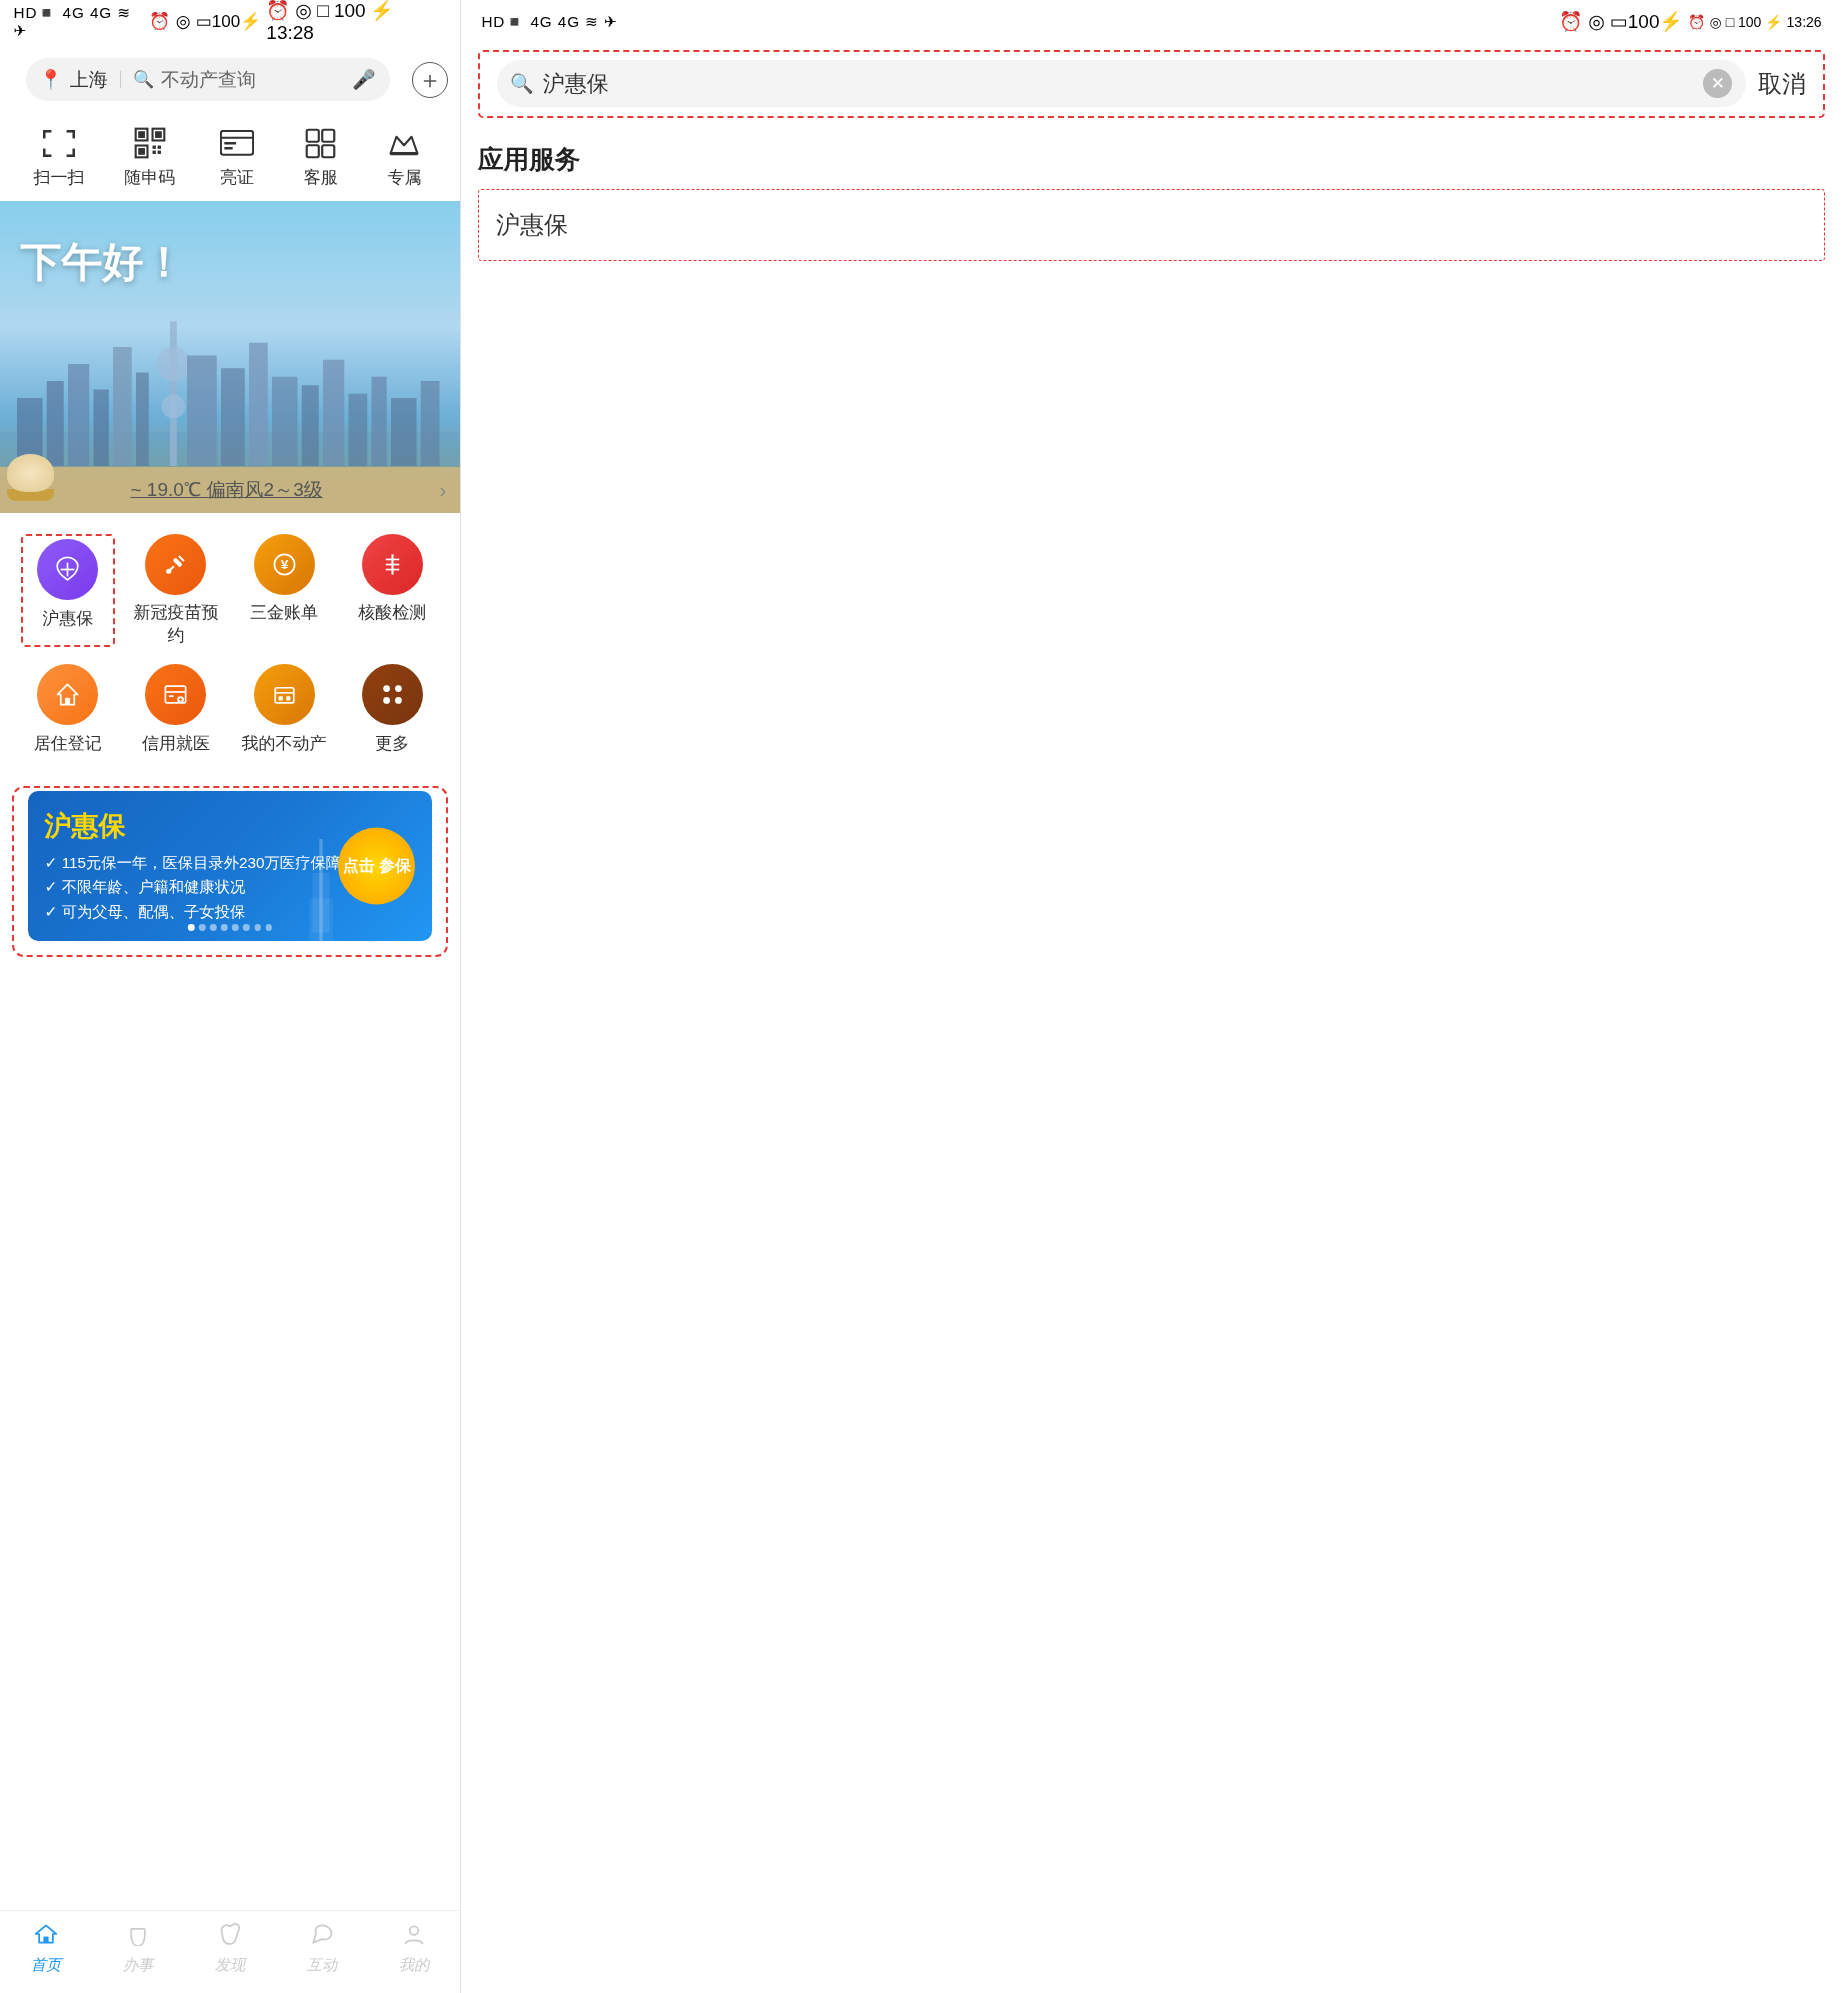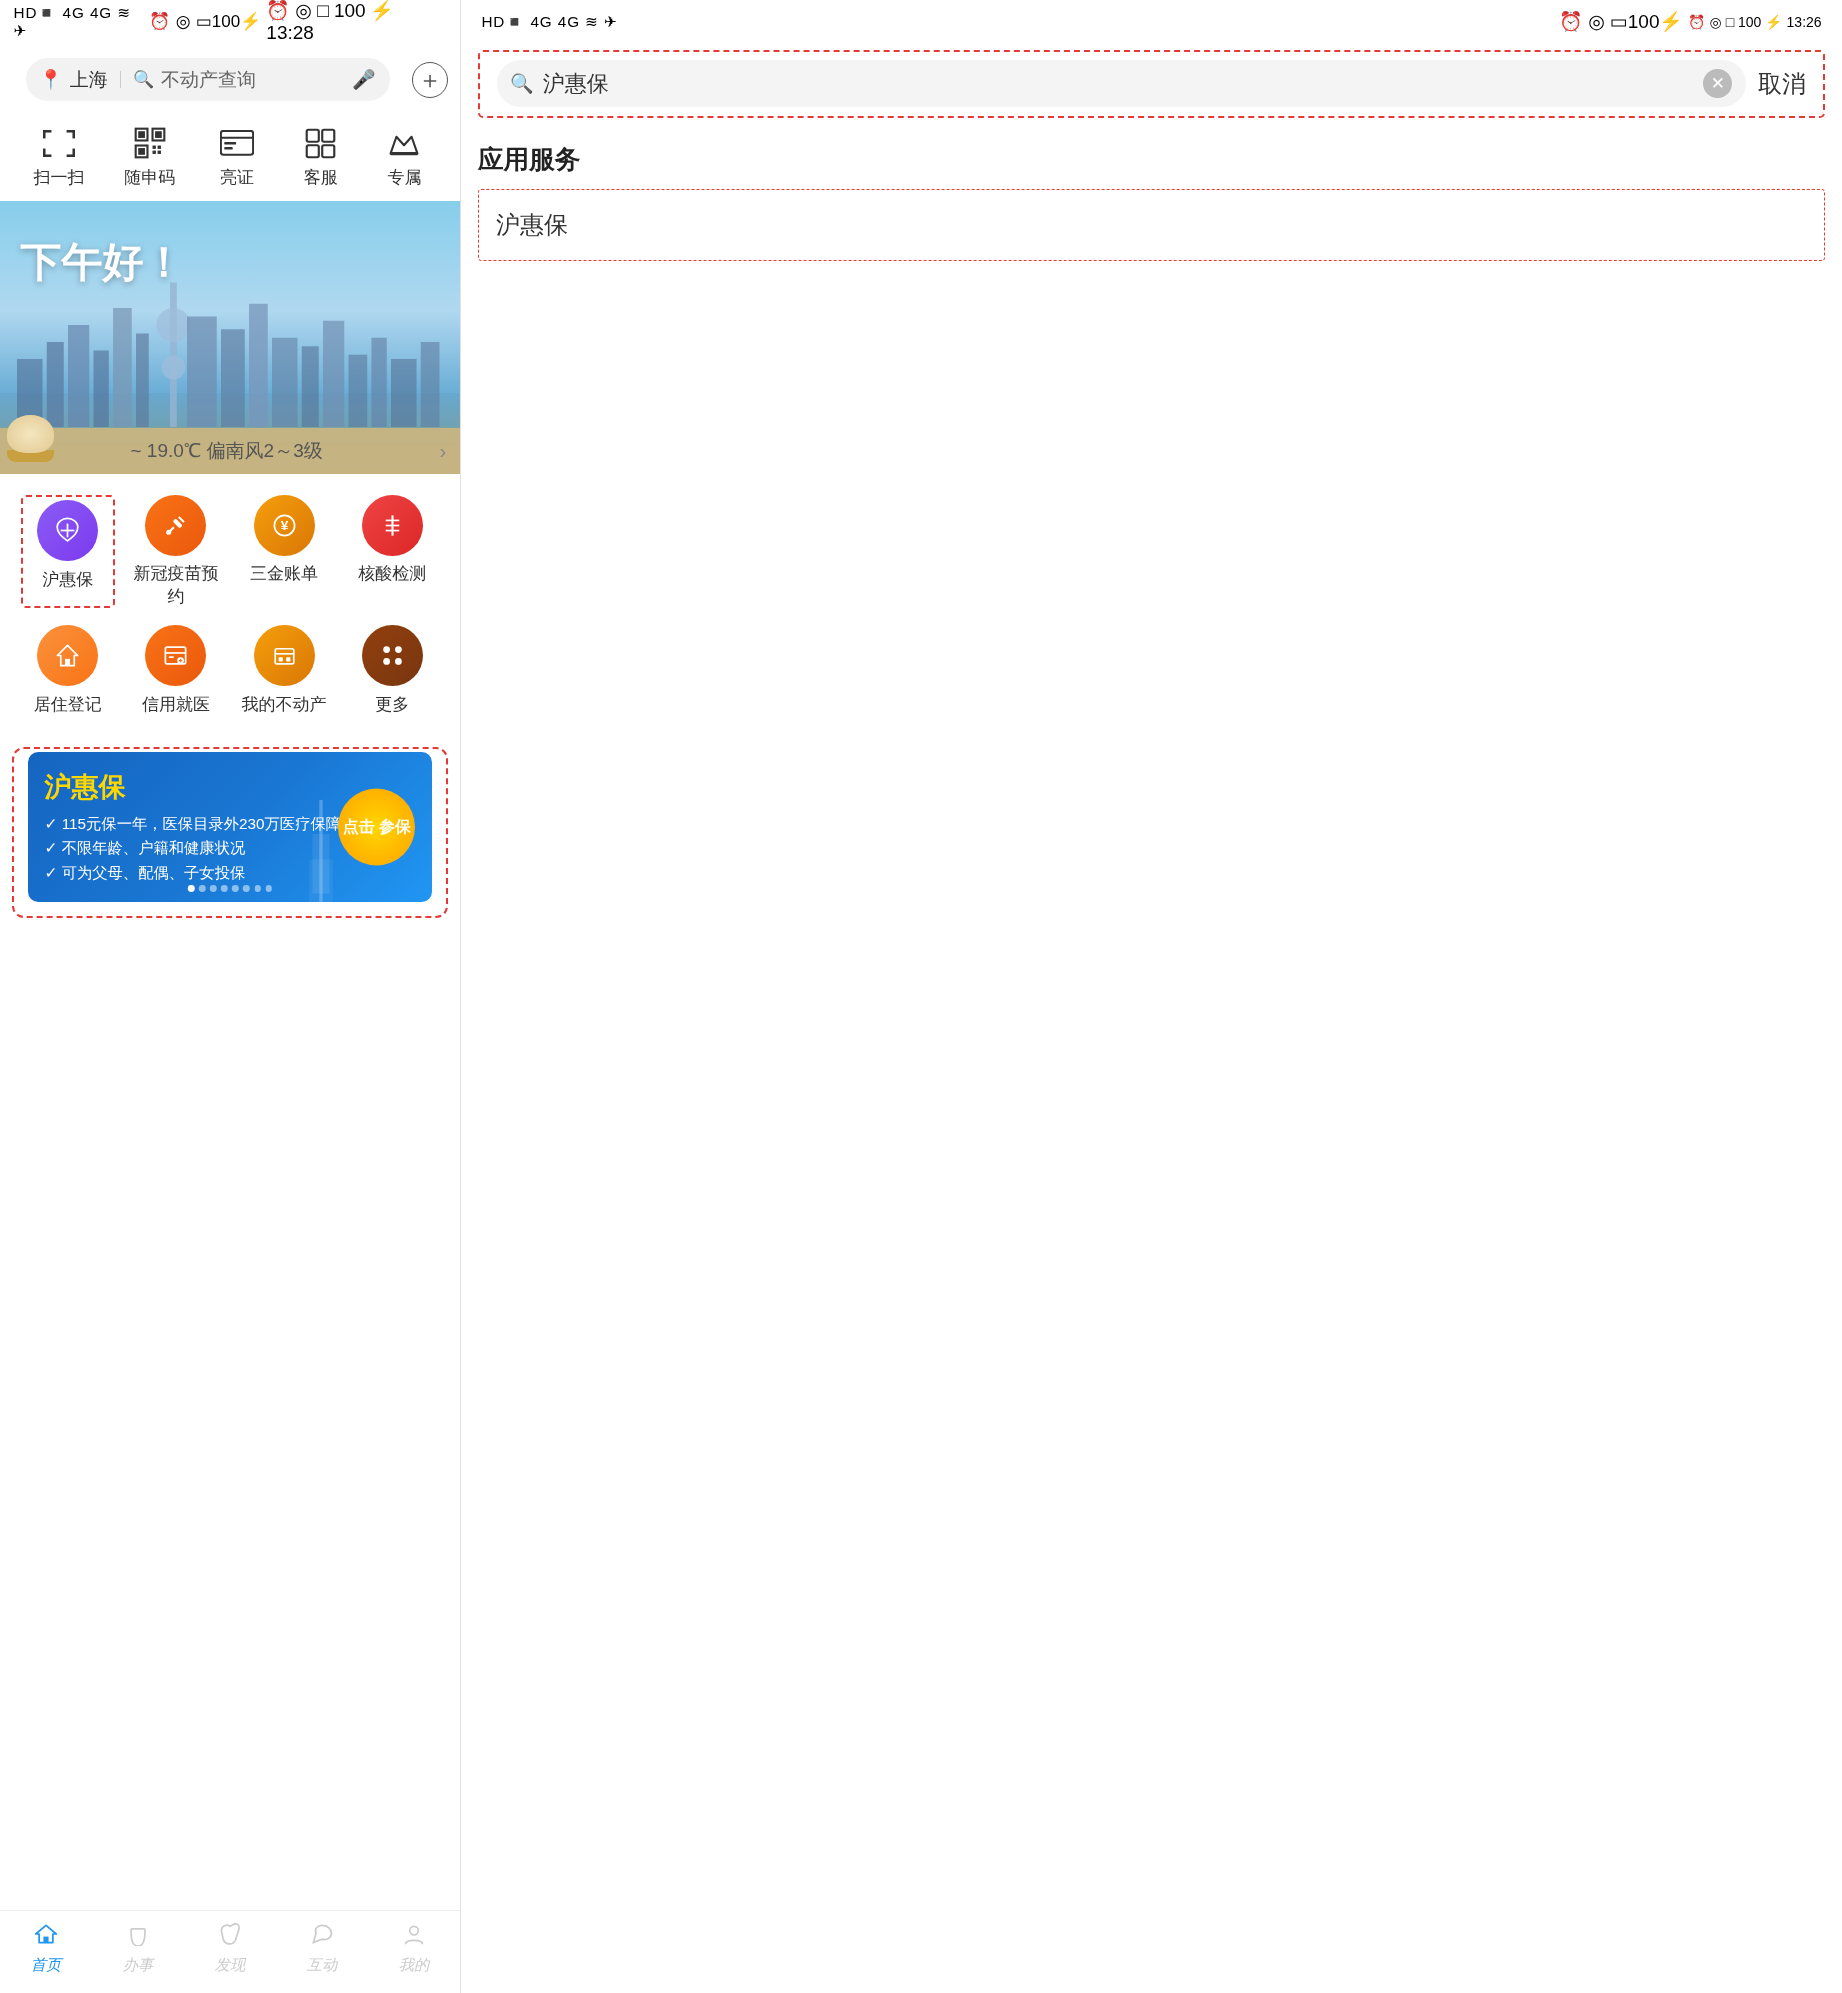--- a/index.html
+++ b/index.html
@@ -86,21 +86,21 @@
       color: #333;
     }
     .quick-label {
       font-size: 17px;
       color: #333;
     }
 
     
     .hero {
       position: relative;
-      height: 273px;
+      height: 312px;
       background: linear-gradient(180deg, #87ceeb 0%, #b0d8f0 40%, #6baed6 70%, #8B9467 100%);
       overflow: hidden;
     }
     .hero-greeting {
       position: absolute;
       top: 34px;
       left: 20.4px;
       font-size: 41px;
       font-weight: bold;
       color: #fff;
@@ -117,20 +117,21 @@
       padding: 10.2px 13.6px;
       display: flex;
       align-items: center;
       justify-content: space-between;
     }
     .weather-text {
       font-size: 19px;
       color: #555;
       flex: 1;
       text-align: center;
+      text-decoration: underline;
     }
     .weather-arrow {
       font-size: 20.4px;
       color: #888;
     }
 
     
     .service-grid {
       padding: 13.6px;
       background: #fff;

